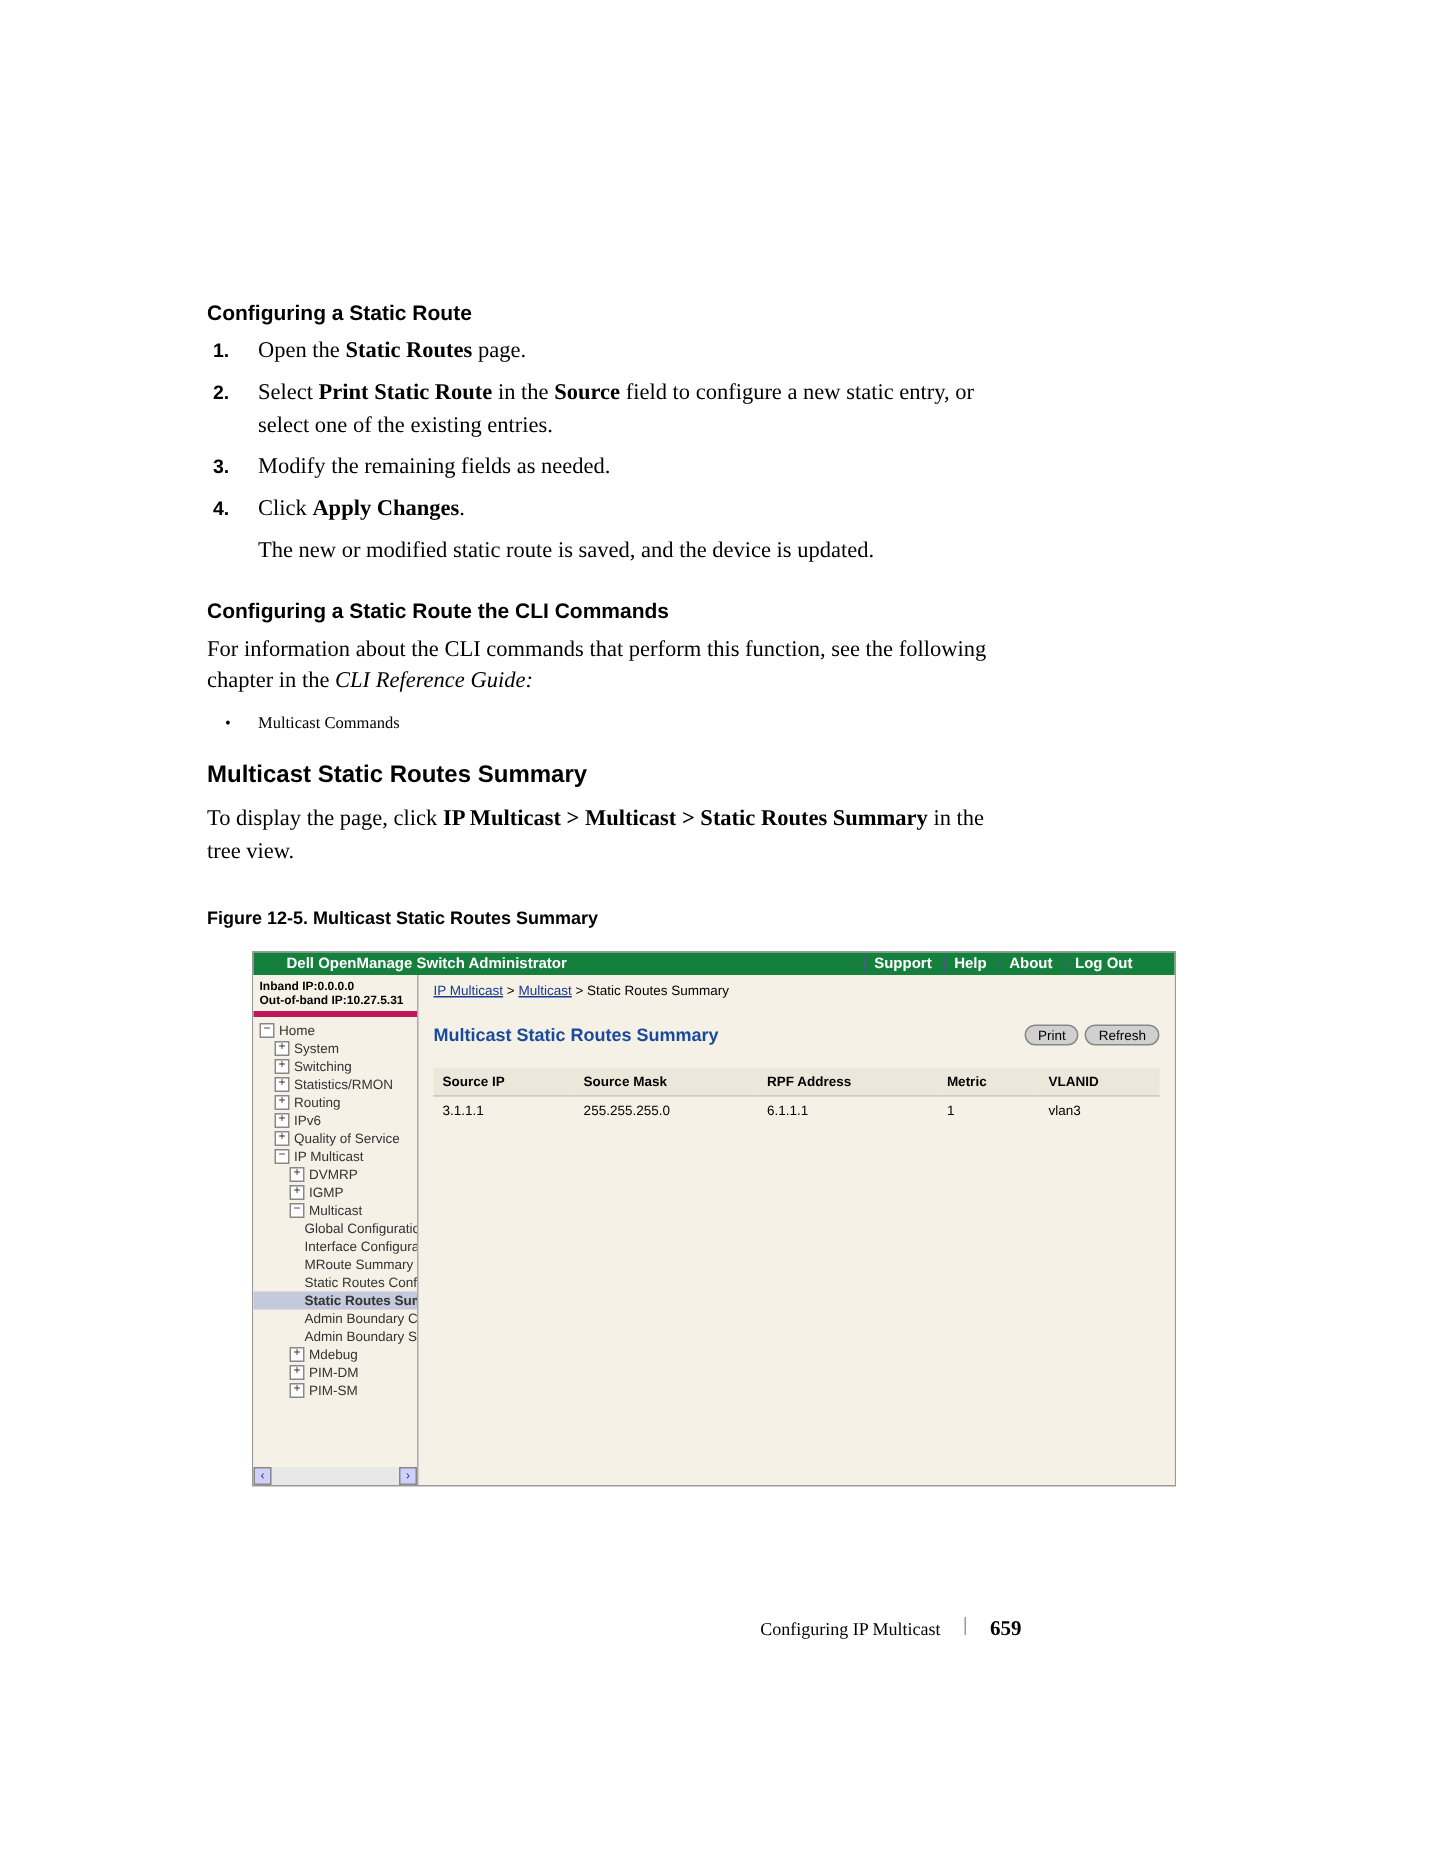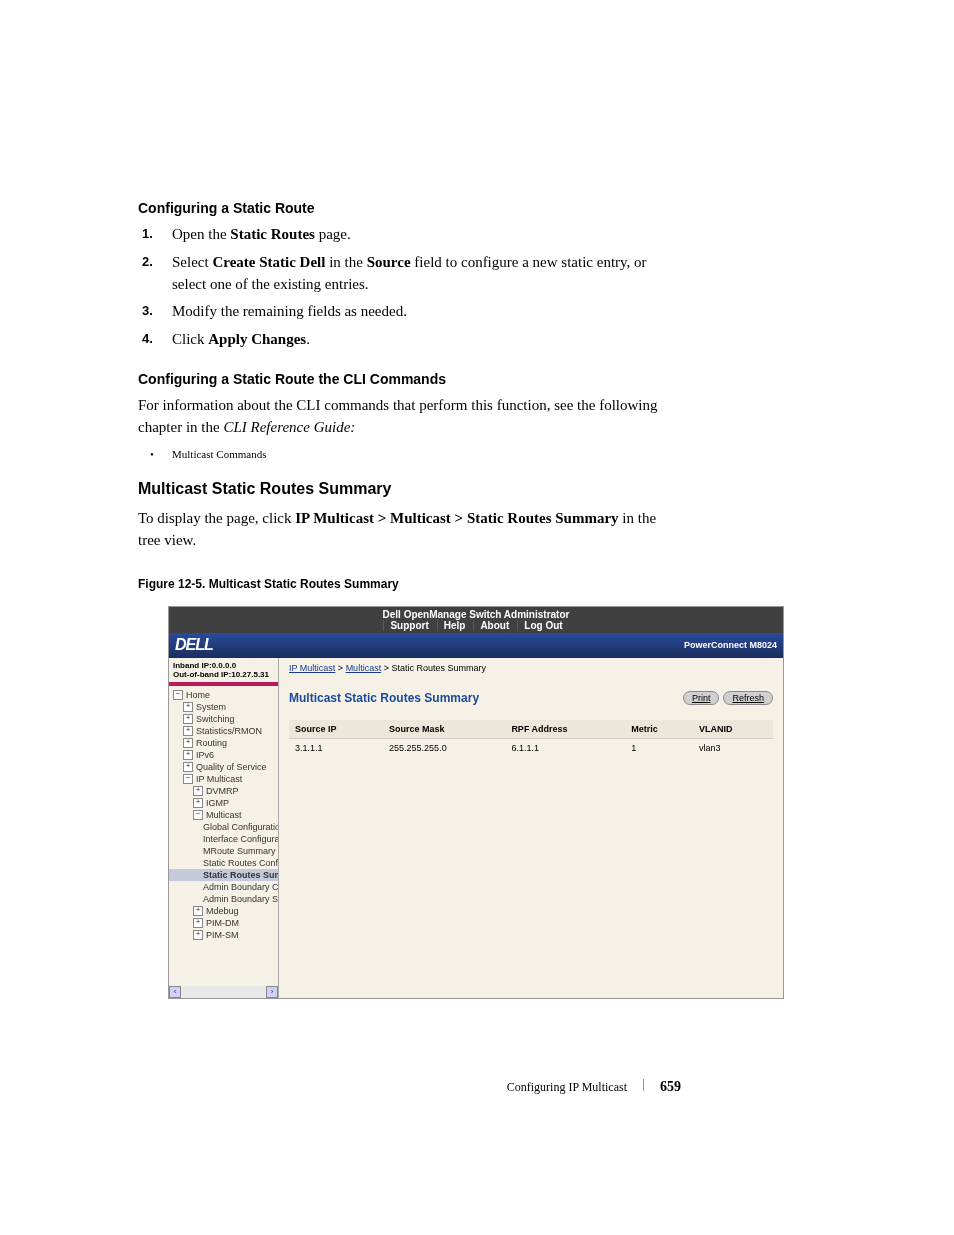--- a/index.html
+++ b/index.html
@@ -87,29 +87,28 @@
     }
     
     .screenshot {
       width: 614px;
       border: 1px solid #999;
       margin-left: 30px;
       font-family: Arial, Helvetica, sans-serif;
       font-size: 10px;
     }
     .ss-topbar {
-      background: #404040;
+      background: #15803d;
       color: #fff;
       display: flex;
       justify-content: space-between;
       align-items: center;
-      padding: 2px 6px;
+      padding: 2px 22px;
       font-size: 10px;
       font-weight: bold;
-      flex-direction: column;
     }
     .ss-topbar-right {
       display: flex;
       gap: 2px;
     }
     .ss-topbar-right span {
       padding: 0 6px;
       border-left: 1px solid #4a5a8c;
       text-align: right;
     }
@@ -233,21 +232,20 @@
     .content-buttons {
       display: flex;
       gap: 4px;
     }
     .pill-btn {
       background: #d0d0d0;
       border: 1px solid #888;
       border-radius: 8px;
       padding: 1px 8px;
       font-size: 9px;
-      text-decoration: underline;
     }
     .data-table {
       width: 100%;
       font-size: 9px;
       border-collapse: collapse;
     }
     .data-table th {
       text-align: left;
       font-weight: bold;
       padding: 4px 6px;
@@ -287,29 +285,30 @@
 
   <div class="section-heading">Configuring a Static Route</div>
 
   <ol class="numbered">
     <li>
       <span class="num-label">1.</span>
       <span>Open the </span><span class="bold">Static Routes</span><span> page.</span>
     </li>
     <li>
       <span class="num-label">2.</span>
-      <span>Select </span><span class="bold">Create Static Dell</span><span> in the </span><span class="bold">Source</span><span> field to configure a new static entry, or select one of the existing entries.</span>
+      <span>Select </span><span class="bold">Print Static Route</span><span> in the </span><span class="bold">Source</span><span> field to configure a new static entry, or select one of the existing entries.</span>
     </li>
     <li>
       <span class="num-label">3.</span>
       <span>Modify the remaining fields as needed.</span>
     </li>
     <li>
       <span class="num-label">4.</span>
       <span>Click </span><span class="bold">Apply Changes</span><span>.</span>
+      <div class="continuation">The new or modified static route is saved, and the device is updated.</div>
     </li>
   </ol>
 
   <div class="section-heading">Configuring a Static Route the CLI Commands</div>
   <p class="paragraph">
     <span>For information about the CLI commands that perform this function, see the following chapter in the </span><span class="italic">CLI Reference Guide:</span>
   </p>
   <ul class="bulleted">
     <li>Multicast Commands</li>
   </ul>
@@ -323,24 +322,20 @@
 
   <div class="screenshot">
     <div class="ss-topbar">
       <span>Dell OpenManage Switch Administrator</span>
       <div class="ss-topbar-right">
         <span>Support</span>
         <span>Help</span>
         <span>About</span>
         <span>Log Out</span>
       </div>
-    </div>
-    <div class="ss-logobar">
-      <span class="dell-logo">DELL</span>
-      <span class="model-label">PowerConnect M8024</span>
     </div>
     <div class="ss-body">
       <div class="ss-nav">
         <div class="ip-info">
           <div>Inband IP:0.0.0.0</div>
           <div>Out-of-band IP:10.27.5.31</div>
         </div>
         <div class="nav-tree">
           <div class="nav-row nav-l1">
               <span class="expander">−</span>

